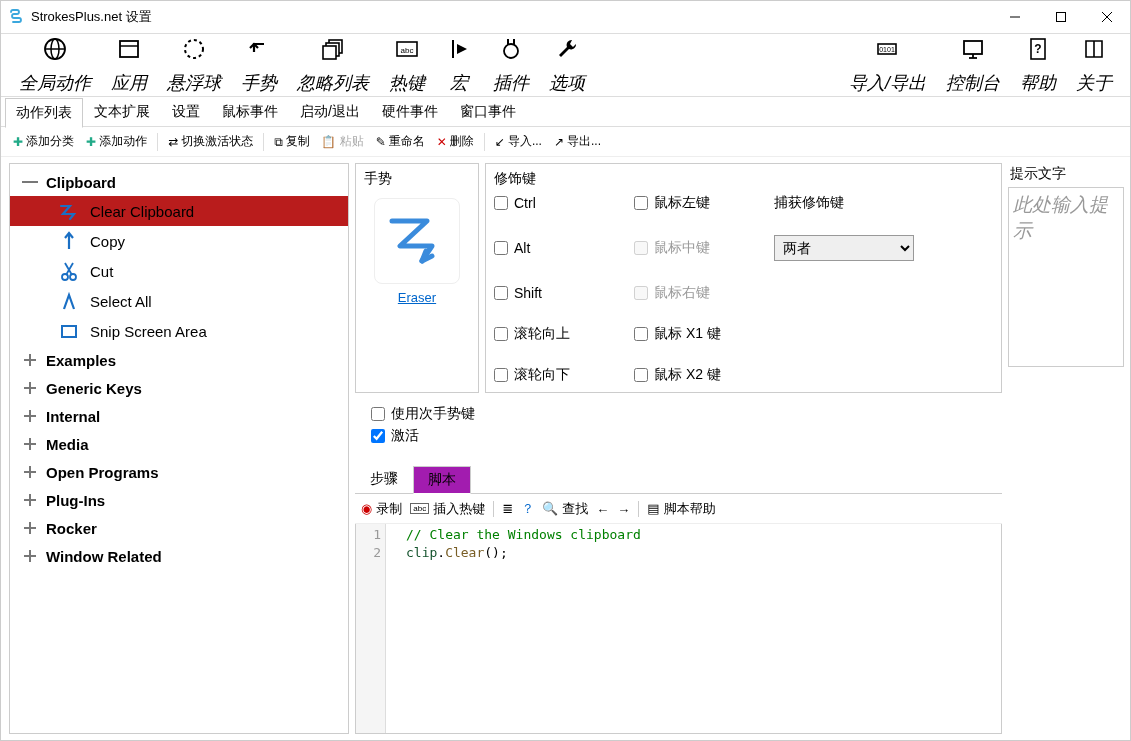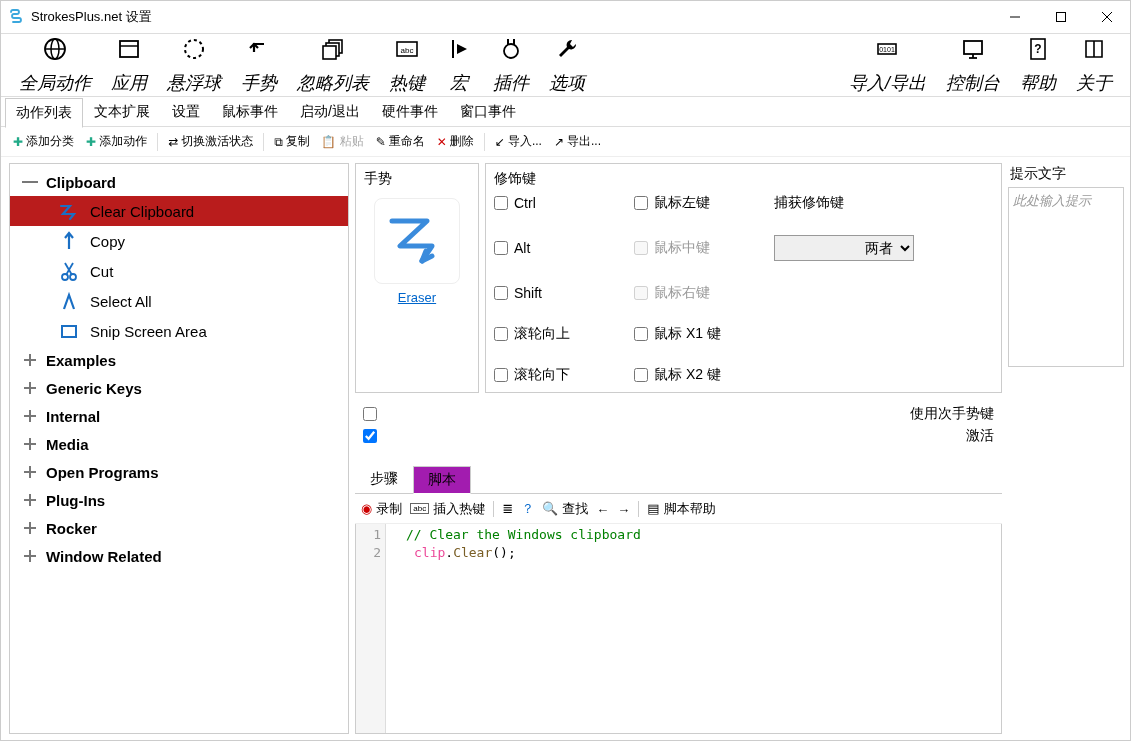--- a/index.html
+++ b/index.html
@@ -54,46 +54,46 @@
 .gesture-box { width: 124px; display: flex; flex-direction: column; align-items: center; }
 .gesture-preview { width: 86px; height: 86px; border: 1px solid #eee; border-radius: 8px; display: flex; align-items: center; justify-content: center; background: #fff; margin-top: 4px;}
 .gesture-name { color: #0066cc; text-decoration: underline; font-size: 13px; margin-top: 6px; cursor: pointer; }
 
 .modifiers-box { flex: 1; }
 .modifiers-grid { display: grid; grid-template-columns: 130px 130px 170px; gap: 23px 10px; align-items: center; font-size: 14px;}
 .chk { display: flex; align-items: center; gap: 6px; }
 .chk input { width: 14px; height: 14px; }
 .chk.disabled { color: #999; }
 .capture-label { font-size: 14px; }
-.select { height: 26px; border: 1px solid #999; font-size: 14px; padding: 0 4px; width: 140px; text-align: right; }
+.select { height: 26px; border: 1px solid #999; font-size: 14px; padding: 0 4px; width: 140px; }
 
 .below-boxes { padding: 8px 4px; }
-.below-boxes .chk { margin: 4px 4px; font-size: 14px; justify-content: space-between;}
+.below-boxes .chk { margin: 4px 12px; font-size: 14px;}
 
 
 .script-tabs { display: flex; border-bottom: 1px solid #ccc; margin-top: 8px; }
 .script-tab { padding: 4px 14px; font-size: 14px; border: 1px solid transparent; cursor: pointer; }
 .script-tab.active { border: 1px solid #ccc; border-bottom: 1px solid #fff; position: relative; top: 1px; background:#a21caf;}
 
 
 .script-toolbar { height: 30px; display: flex; align-items: center; gap: 8px; padding: 0 6px; font-size: 13px; border-bottom: 1px solid #eee;}
 .script-toolbar .sbtn2 { display: flex; align-items: center; gap: 4px; cursor: pointer; }
 
 
 .editor { flex: 1; display: flex; border: 1px solid #ccc; border-top: none; font-family: Consolas, monospace; font-size: 13px; background:#fff; overflow:hidden;}
 .gutter { width: 30px; background: #f5f5f5; color: #999; text-align: right; padding: 2px 4px 0 0; line-height: 18px; border-right: 1px solid #ddd;}
 .code { flex: 1; padding: 2px 0 0 20px; line-height: 18px; white-space: pre; }
 .code .comment { color: #008000; }
-.code .ident { color: #ec4899; margin-left: 8px; }
+.code .ident { color: #14532d; }
 .code .method { color: #795e26; }
 
 
 .tip-panel { width: 116px; display: flex; flex-direction: column; }
 .tip-panel .tip-title { font-size: 14px; padding: 2px 0 4px 2px; }
-.tip-panel .tip-box { flex: 0 0 180px; border: 1px solid #ccc; padding: 4px; color: #999; font-style: italic; font-size: 13px; overflow: hidden;}
+.tip-panel .tip-box { flex: 0 0 180px; border: 1px solid #ccc; padding: 4px; color: #999; font-style: italic; font-size: 19px; overflow: hidden;}
 
 svg { display: block; }
 </style>
 </head>
 <body>
 
 <div class="window">
 
   <div class="titlebar">
     <span class="app-icon">

